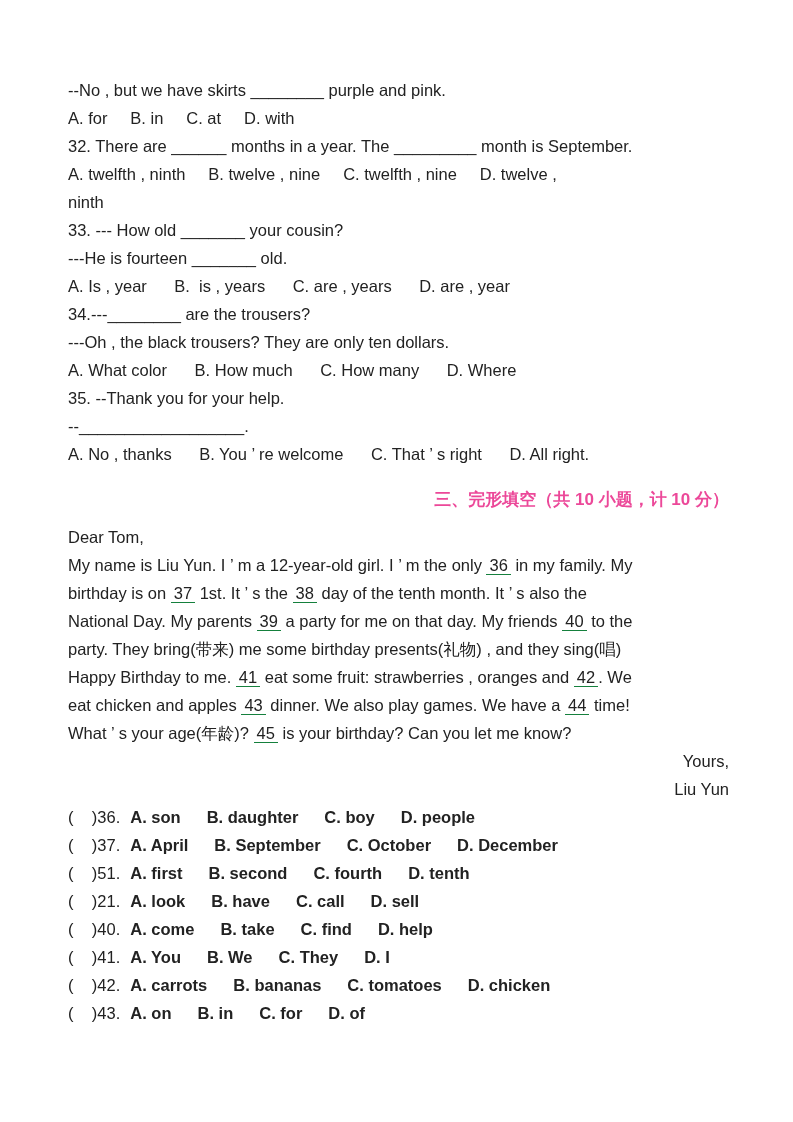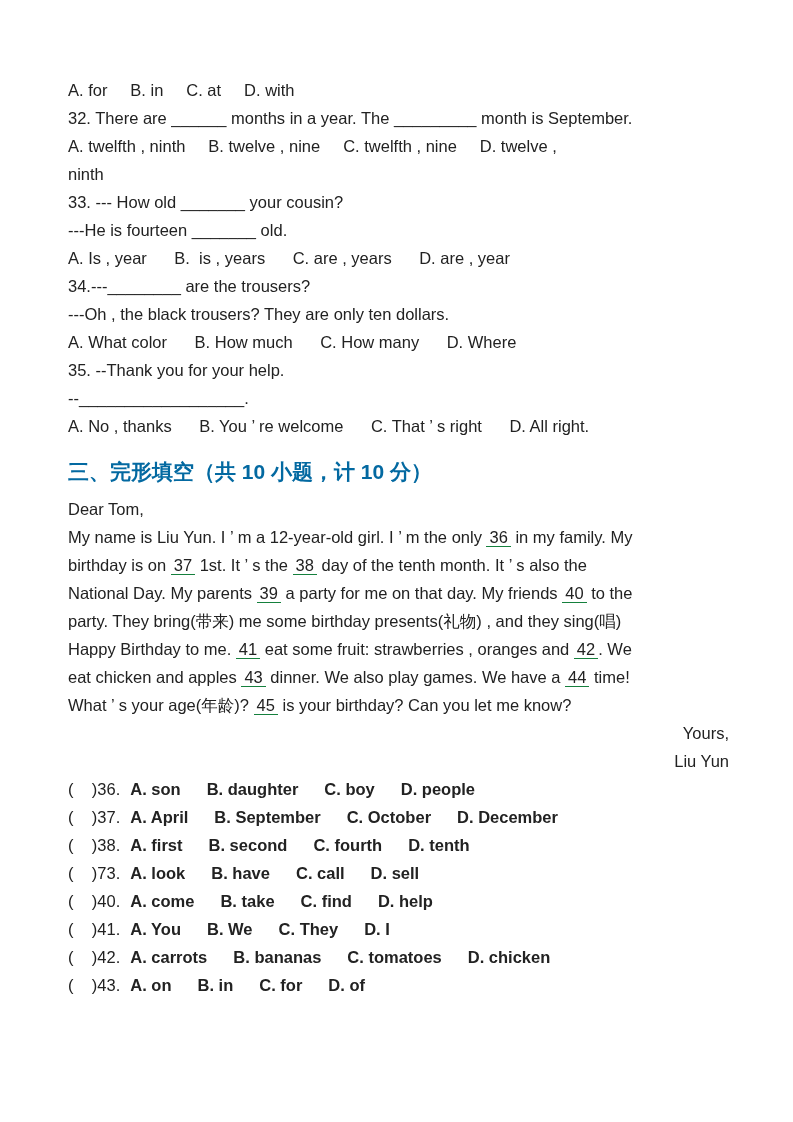--- a/index.html
+++ b/index.html
@@ -21,26 +21,27 @@
   }
   .line {
     line-height: 28px;
     min-height: 28px;
     white-space: pre-wrap;
   }
   .right {
     text-align: right;
   }
   .heading {
-    font-size: 21px;
+    font-size: 17px;
     font-weight: 700;
     line-height: 30px;
     margin: 17px 0 8px 0;
-    color: #0369a1;
+    color: #ec4899;
     white-space: pre-wrap;
+    text-align: right;
   }
   .blank {
     border-bottom: 1px solid #15803d;
     padding: 0 3px;
   }
   .cloze-q {
     line-height: 28px;
     min-height: 28px;
     white-space: pre-wrap;
   }
@@ -54,20 +55,21 @@
   .opt:last-child {
     margin-right: 0;
   }
 </style>
 </head>
 <body>
 
 <div class="page">
 
   <div id="grammar-block">
+      <div class="line">--No , but we have skirts ________ purple and pink.</div>
       <div class="line">A. for     B. in     C. at     D. with</div>
       <div class="line">32. There are ______ months in a year. The _________ month is September.</div>
       <div class="line">A. twelfth , ninth     B. twelve , nine     C. twelfth , nine     D. twelve ,</div>
       <div class="line">ninth</div>
       <div class="line">33. --- How old _______ your cousin?</div>
       <div class="line">---He is fourteen _______ old.</div>
       <div class="line">A. Is , year      B.  is , years      C. are , years      D. are , year</div>
       <div class="line">34.---________ are the trousers?</div>
       <div class="line">---Oh , the black trousers? They are only ten dollars.</div>
       <div class="line">A. What color      B. How much      C. How many      D. Where</div>
@@ -89,21 +91,21 @@
         <div class="line">eat chicken and apples <span class="blank">43</span> dinner. We also play games. We have a <span class="blank">44</span> time!</div>
         <div class="line">What ’ s your age(年龄)? <span class="blank">45</span> is your birthday? Can you let me know?</div>
       </div>
     <div class="line right">Yours,</div>
     <div class="line right">Liu Yun</div>
   </div>
 
   <div id="cloze-questions">
       <div class="cloze-q"><span class="q-prefix">(    )36.</span><span class="opt">A. son</span><span class="opt">B. daughter</span><span class="opt">C. boy</span><span class="opt">D. people</span></div>
       <div class="cloze-q"><span class="q-prefix">(    )37.</span><span class="opt">A. April</span><span class="opt">B. September</span><span class="opt">C. October</span><span class="opt">D. December</span></div>
-      <div class="cloze-q"><span class="q-prefix">(    )38.</span><span class="opt">A. first</span><span class="opt">B. second</span><span class="opt">C. fourth</span><span class="opt">D. tenth</span></div>
-      <div class="cloze-q"><span class="q-prefix">(    )73.</span><span class="opt">A. look</span><span class="opt">B. have</span><span class="opt">C. call</span><span class="opt">D. sell</span></div>
+      <div class="cloze-q"><span class="q-prefix">(    )51.</span><span class="opt">A. first</span><span class="opt">B. second</span><span class="opt">C. fourth</span><span class="opt">D. tenth</span></div>
+      <div class="cloze-q"><span class="q-prefix">(    )21.</span><span class="opt">A. look</span><span class="opt">B. have</span><span class="opt">C. call</span><span class="opt">D. sell</span></div>
       <div class="cloze-q"><span class="q-prefix">(    )40.</span><span class="opt">A. come</span><span class="opt">B. take</span><span class="opt">C. find</span><span class="opt">D. help</span></div>
       <div class="cloze-q"><span class="q-prefix">(    )41.</span><span class="opt">A. You</span><span class="opt">B. We</span><span class="opt">C. They</span><span class="opt">D. I</span></div>
       <div class="cloze-q"><span class="q-prefix">(    )42.</span><span class="opt">A. carrots</span><span class="opt">B. bananas</span><span class="opt">C. tomatoes</span><span class="opt">D. chicken</span></div>
       <div class="cloze-q"><span class="q-prefix">(    )43.</span><span class="opt">A. on</span><span class="opt">B. in</span><span class="opt">C. for</span><span class="opt">D. of</span></div>
     </div>
 
 </div>
 
 </body></html>

